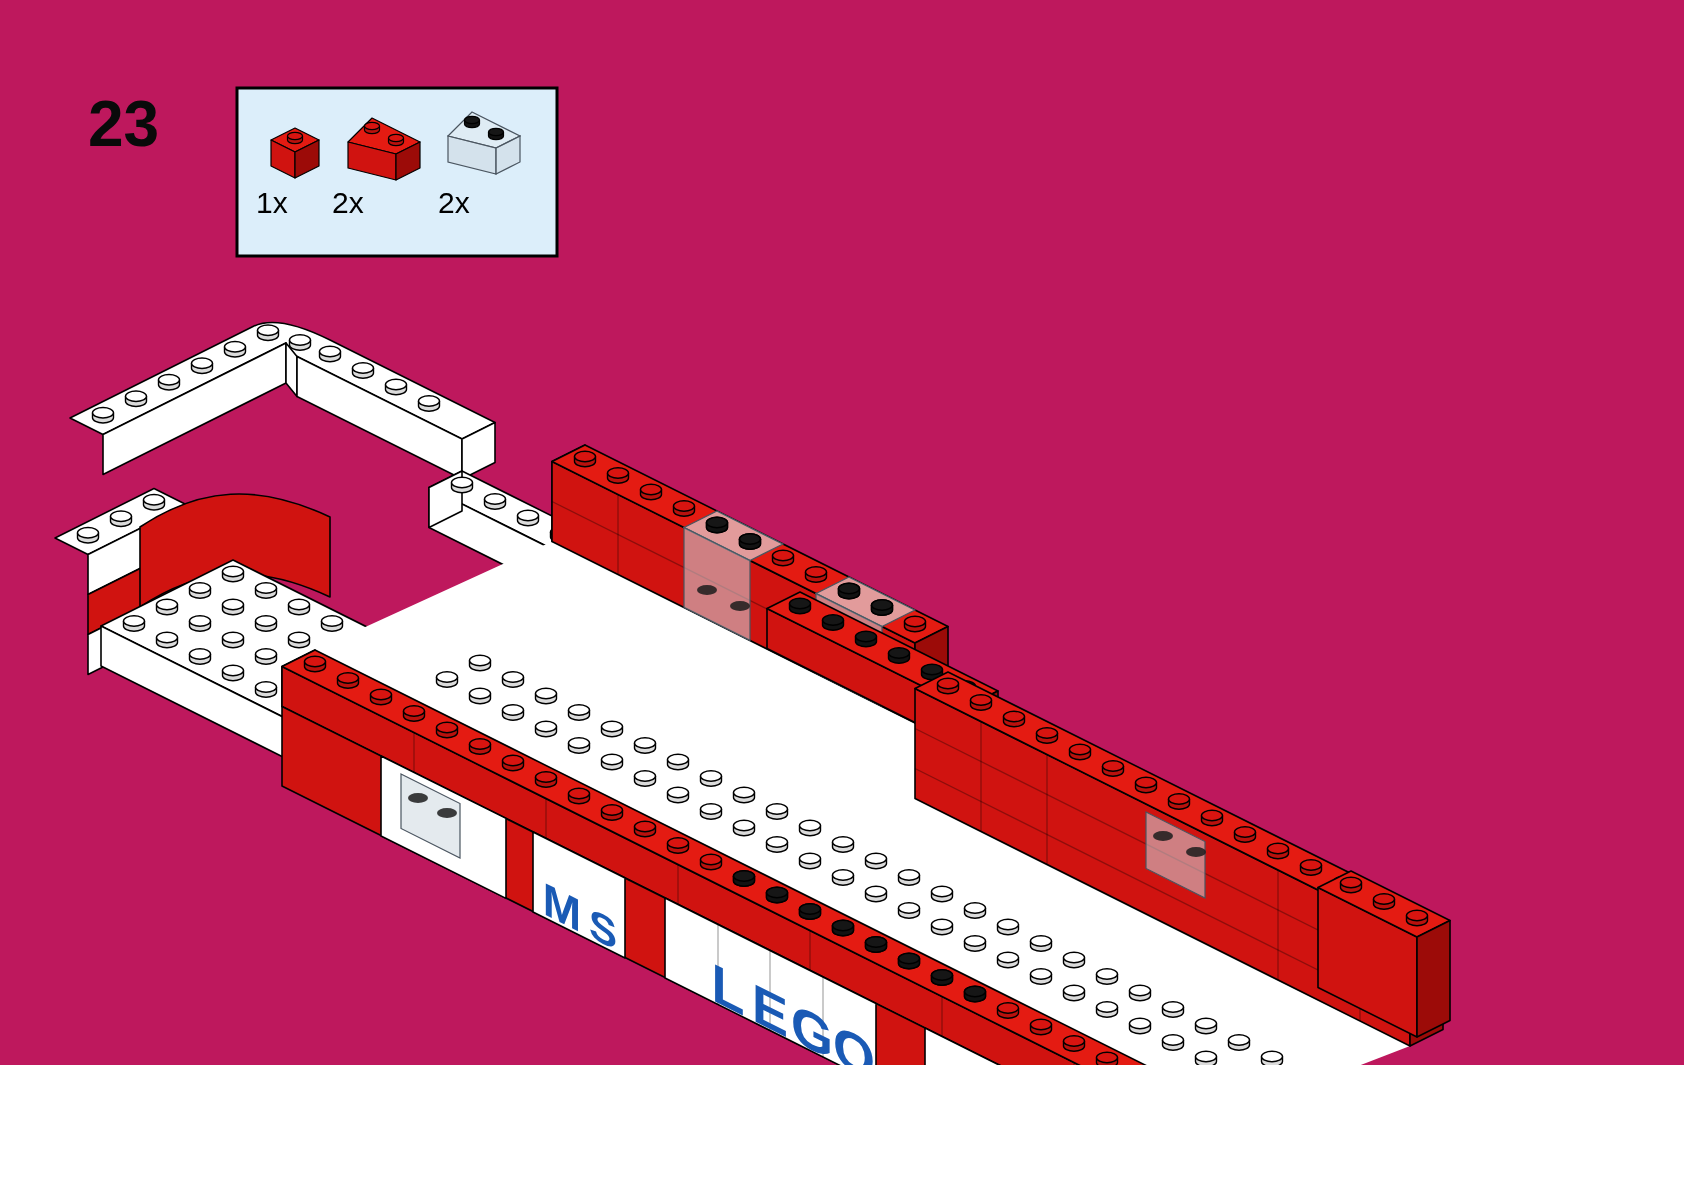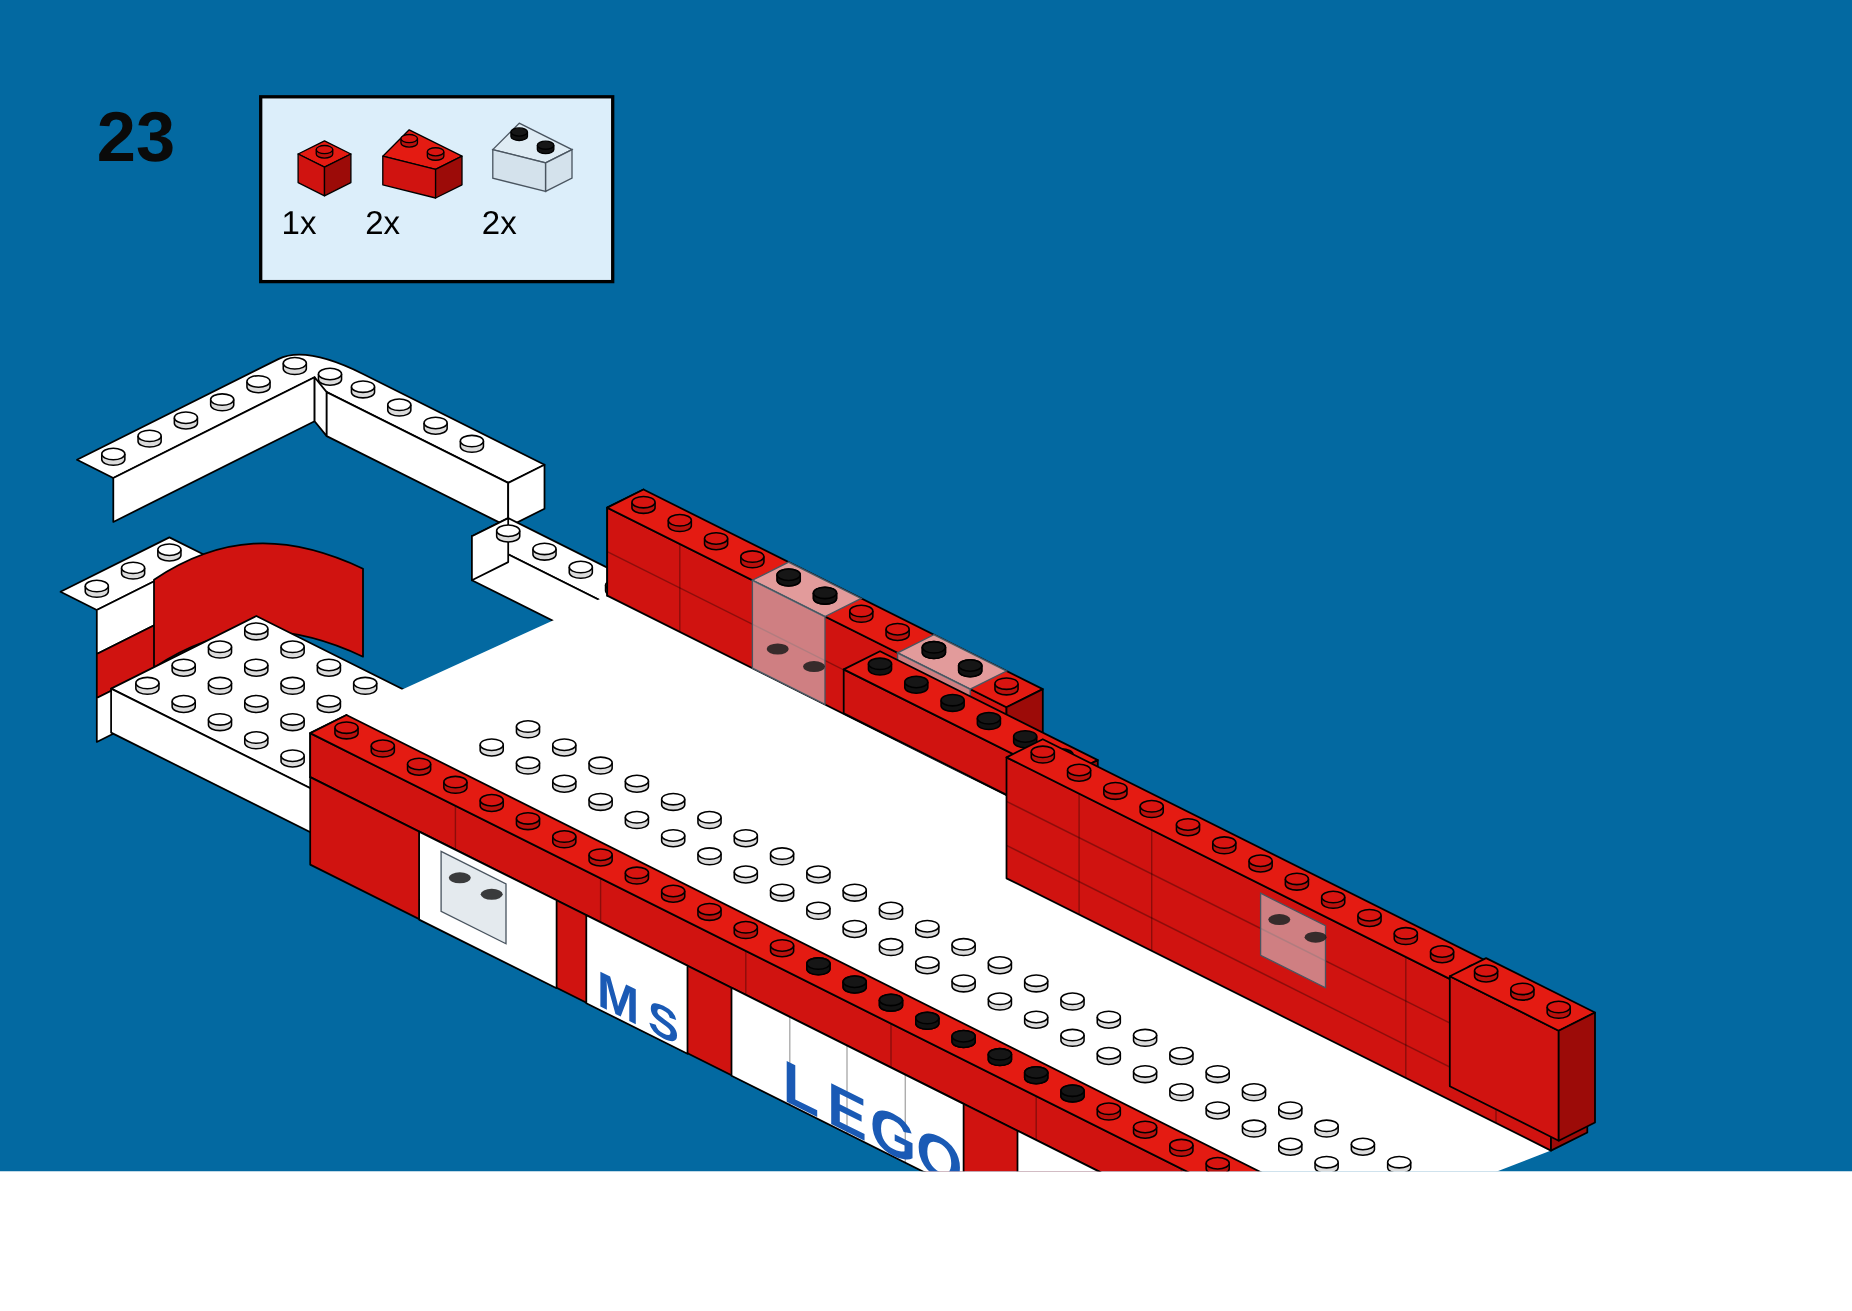--- a/index.html
+++ b/index.html
@@ -1,16 +1,16 @@
 <!DOCTYPE html>
 <html><head>
 <meta charset="utf-8">
 <style>
   html,body{margin:0;padding:0;background:#fff;}
-  .page{position:relative;width:1684px;height:1065px;background:#0369a1;overflow:hidden;
+  .page{position:relative;width:1684px;height:1065px;background:#be185d;overflow:hidden;
         font-family:"Liberation Sans",sans-serif;}
   svg{display:block;}
   .outl{stroke:#000;stroke-width:1.6;stroke-linejoin:round;}
   .thin{stroke:#000;stroke-width:1.2;stroke-linejoin:round;}
   .white{fill:#ffffff;}
   .red{fill:#d01310;}
   .red-top{fill:#e41b12;}
   .red-dark{fill:#9c0b08;}
   .glass{fill:rgba(205,216,224,0.55);stroke:#4a5560;stroke-width:1.2;}
   .glass-top{fill:rgba(225,234,240,0.62);stroke:#4a5560;stroke-width:1.2;}

